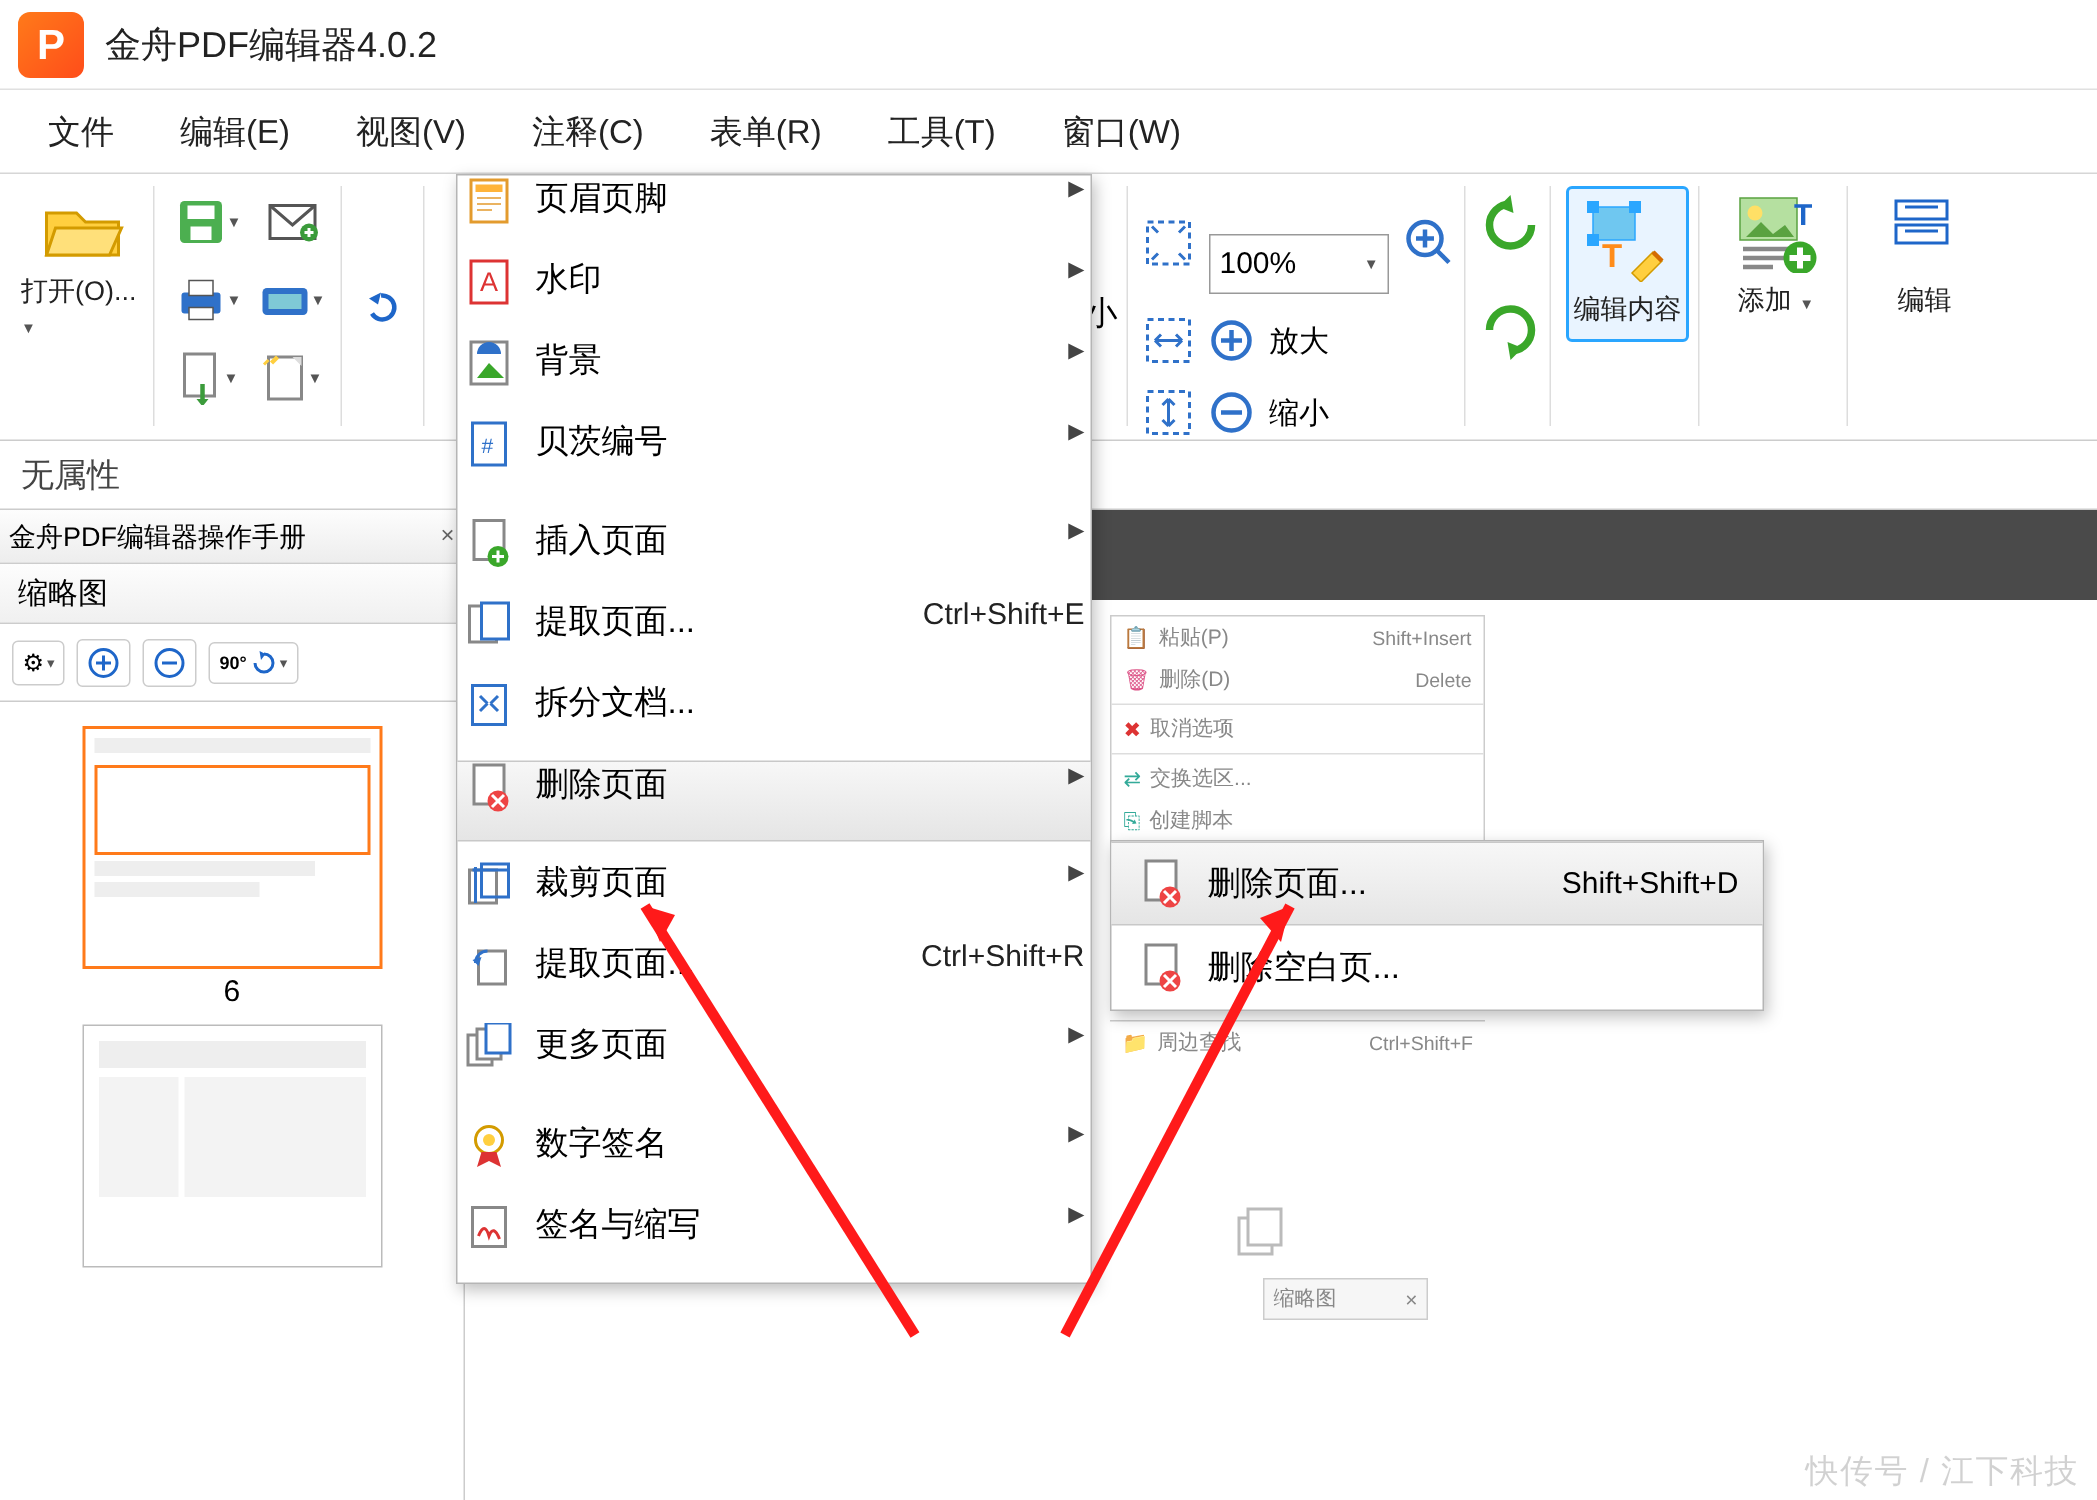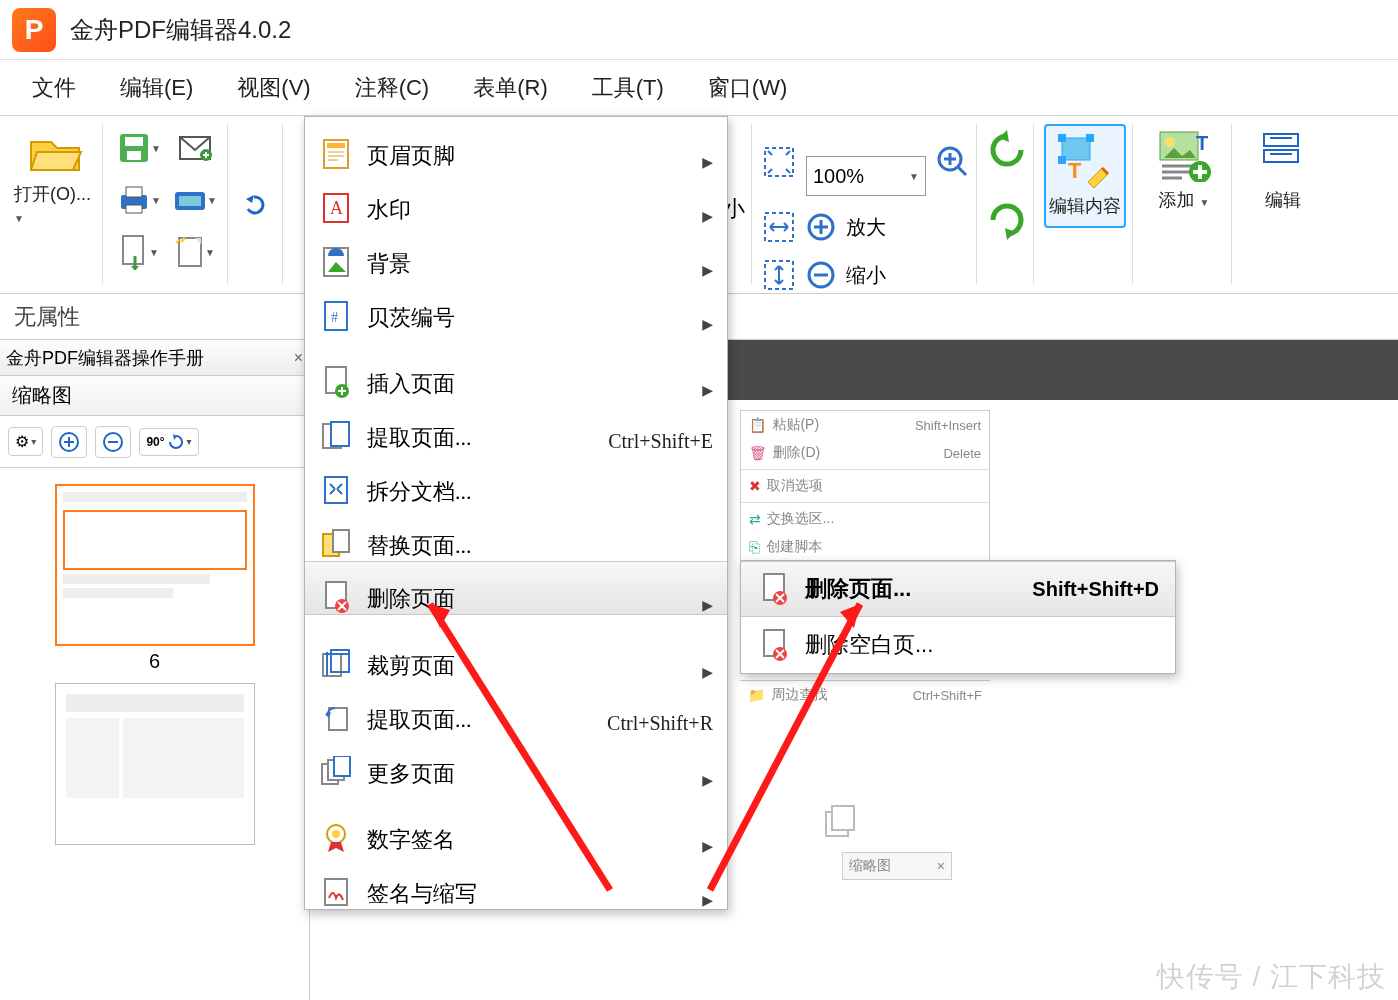--- a/index.html
+++ b/index.html
@@ -44,52 +44,52 @@
 .thumb-page { width:200px; height:162px; border:2px solid #ff7a1a; background:#fff; display:flex; flex-direction:column; padding:6px; gap:4px; }
 .thumb-page2 { width:200px; height:162px; border:1px solid #bbb; background:#fff; padding:10px; margin:0 auto; }
 .thumb-num { text-align:center; font-size:20px; margin-top:4px; }
 .fake-row { height:10px; background:#eee; }
 
 .canvas { flex:1; background:#4a4a4a; position:relative; }
 .paper-area { position:absolute; left:0; top:60px; right:0; bottom:0; background:#fff; }
 
 
 .dropmenu { position:absolute; left:304px; top:116px; width:424px; background:#fff; border:1px solid #b5b5b5; box-shadow:2px 4px 10px rgba(0,0,0,.25); z-index:100; }
-.dm-item { display:flex; align-items:flex-end; height:54px; padding:0 14px; font-size:22px; position:relative;font-family:Liberation Serif, serif; }
+.dm-item { display:flex; align-items:flex-start; height:54px; padding:0 4px; font-size:22px; position:relative; }
 .dm-item:hover, .dm-item.hl { background:linear-gradient(#f7f7f7,#e5e5e5); border-top:1px solid #c8c8c8; border-bottom:1px solid #c8c8c8; height:54px; }
 .dm-ico { width:34px; height:34px; margin-right:14px; display:flex; align-items:center; justify-content:center; }
 .dm-arrow { margin-left:auto; font-size:14px; color:#444; }
 .dm-short { margin-left:auto; font-size:20px; color:#222; }
 .dm-sep { height:12px; }
 
 
 .submenu { position:absolute; left:740px; top:560px; width:436px; background:#fff; border:1px solid #b5b5b5; box-shadow:2px 4px 10px rgba(0,0,0,.25); z-index:110; }
 .sm-item { display:flex; align-items:center; height:56px; padding:0 16px; font-size:22px; }
-.sm-item.hl { background:linear-gradient(#f7f7f7,#e5e5e5); border-top:1px solid #c8c8c8; border-bottom:1px solid #c8c8c8;font-weight:bold; }
+.sm-item.hl { background:linear-gradient(#f7f7f7,#e5e5e5); border-top:1px solid #c8c8c8; border-bottom:1px solid #c8c8c8; }
 .sm-short { margin-left:auto; font-size:20px; }
 
 
 .ctxmenu { position:absolute; left:740px; top:410px; width:250px; background:#fff; border:1px solid #ccc; font-size:14px; color:#888; z-index:90; }
 .ctx-item { display:flex; align-items:center; height:28px; padding:0 8px; gap:6px; }
 .ctx-short { margin-left:auto; font-size:13px; }
 .ctx-sep { height:1px; background:#ddd; margin:2px 0; }
 .ctxmenu2 { position:absolute; left:740px; top:680px; width:250px; background:#fff; border-top:1px solid #ccc; font-size:14px; color:#888; z-index:90; }
 
 
 .bottom-tab { position:absolute; left:842px; top:852px; width:110px; height:28px; border:1px solid #ccc; background:#f6f6f6; font-size:14px; color:#888; display:flex; align-items:center; padding:0 6px; z-index:80; }
 .bottom-tab span.x { margin-left:auto; }
 
 
 svg { display:block; }
 
 
 .red-arrow { position:absolute; z-index:200; pointer-events:none; }
 
 
-.watermark { position:absolute; right:12px; bottom:4px; color:rgba(0,0,0,.18); font-size:28px; z-index:300; letter-spacing:1px; }
+.watermark { position:absolute; right:12px; bottom:4px; color:rgba(0,0,0,.18); font-size:22px; z-index:300; letter-spacing:1px; }
 
 
 .pressed { border:2px solid #2aa6ff; background:#e9f4ff; border-radius:4px; padding:2px; }
 </style>
 </head>
 <body>
 
 <div class="title-bar">
   <div class="app-logo">
       <span>P</span>
@@ -432,29 +432,20 @@
   </div>
   <div class="dm-item">
     <span class="dm-ico">
         <svg width="28" height="32">
           <rect x="3" y="3" width="22" height="26" fill="#fff" stroke="#2f71c9" stroke-width="2"></rect>
           <path d="M8 10 l5 5 M8 20 l5 -5 M20 10 l-5 5 M20 20 l-5 -5" stroke="#2f71c9" stroke-width="2"></path>
         </svg>
       </span>
     <span>拆分文档...</span>
   </div>
-  <div class="dm-item">
-    <span class="dm-ico">
-        <svg width="30" height="32">
-          <rect x="2" y="6" width="16" height="22" fill="#ffe07a" stroke="#d39b00" stroke-width="2"></rect>
-          <rect x="12" y="2" width="16" height="22" fill="#fff" stroke="#888" stroke-width="2"></rect>
-        </svg>
-      </span>
-    <span>替换页面...</span>
-  </div>
   <div class="dm-item hl">
     <span class="dm-ico">
         <svg width="28" height="34">
           <rect x="4" y="2" width="20" height="26" fill="#fff" stroke="#888" stroke-width="2"></rect>
           <circle cx="20" cy="26" r="7" fill="#e44"></circle>
           <path d="M16 22 l8 8 M24 22 l-8 8" stroke="#fff" stroke-width="2"></path>
         </svg>
       </span>
     <span>删除页面</span>
       <span class="dm-arrow">▶</span>

